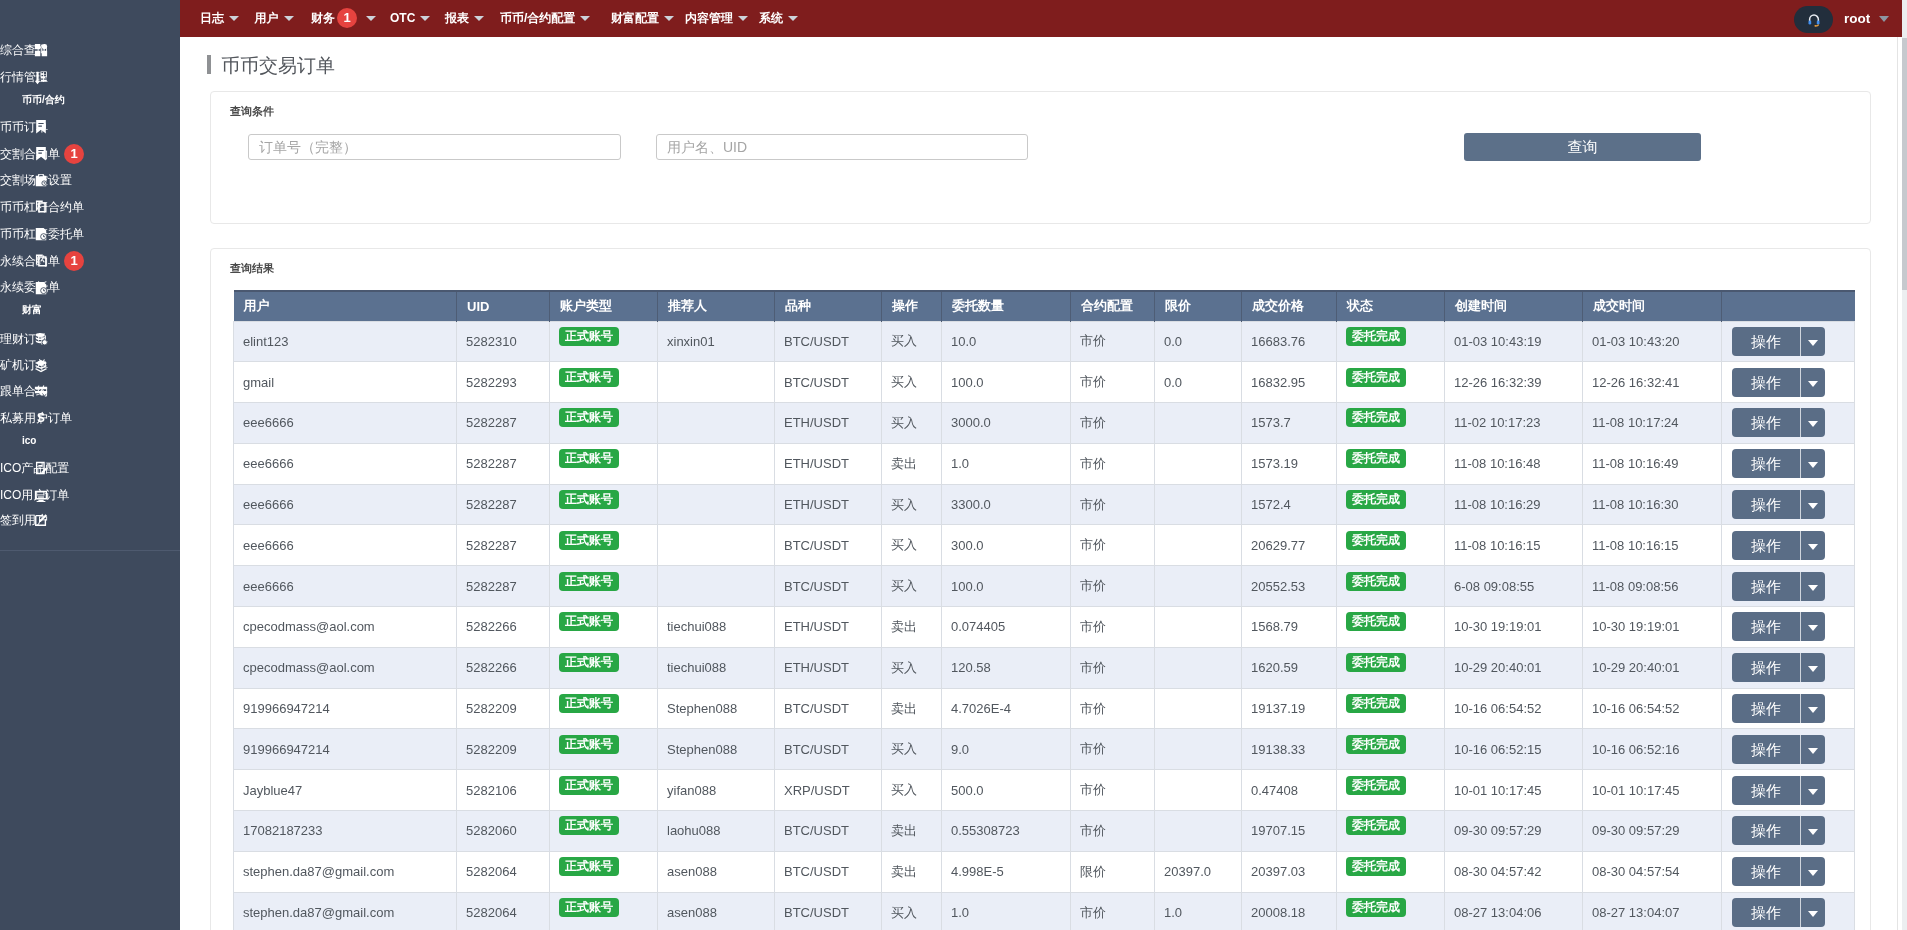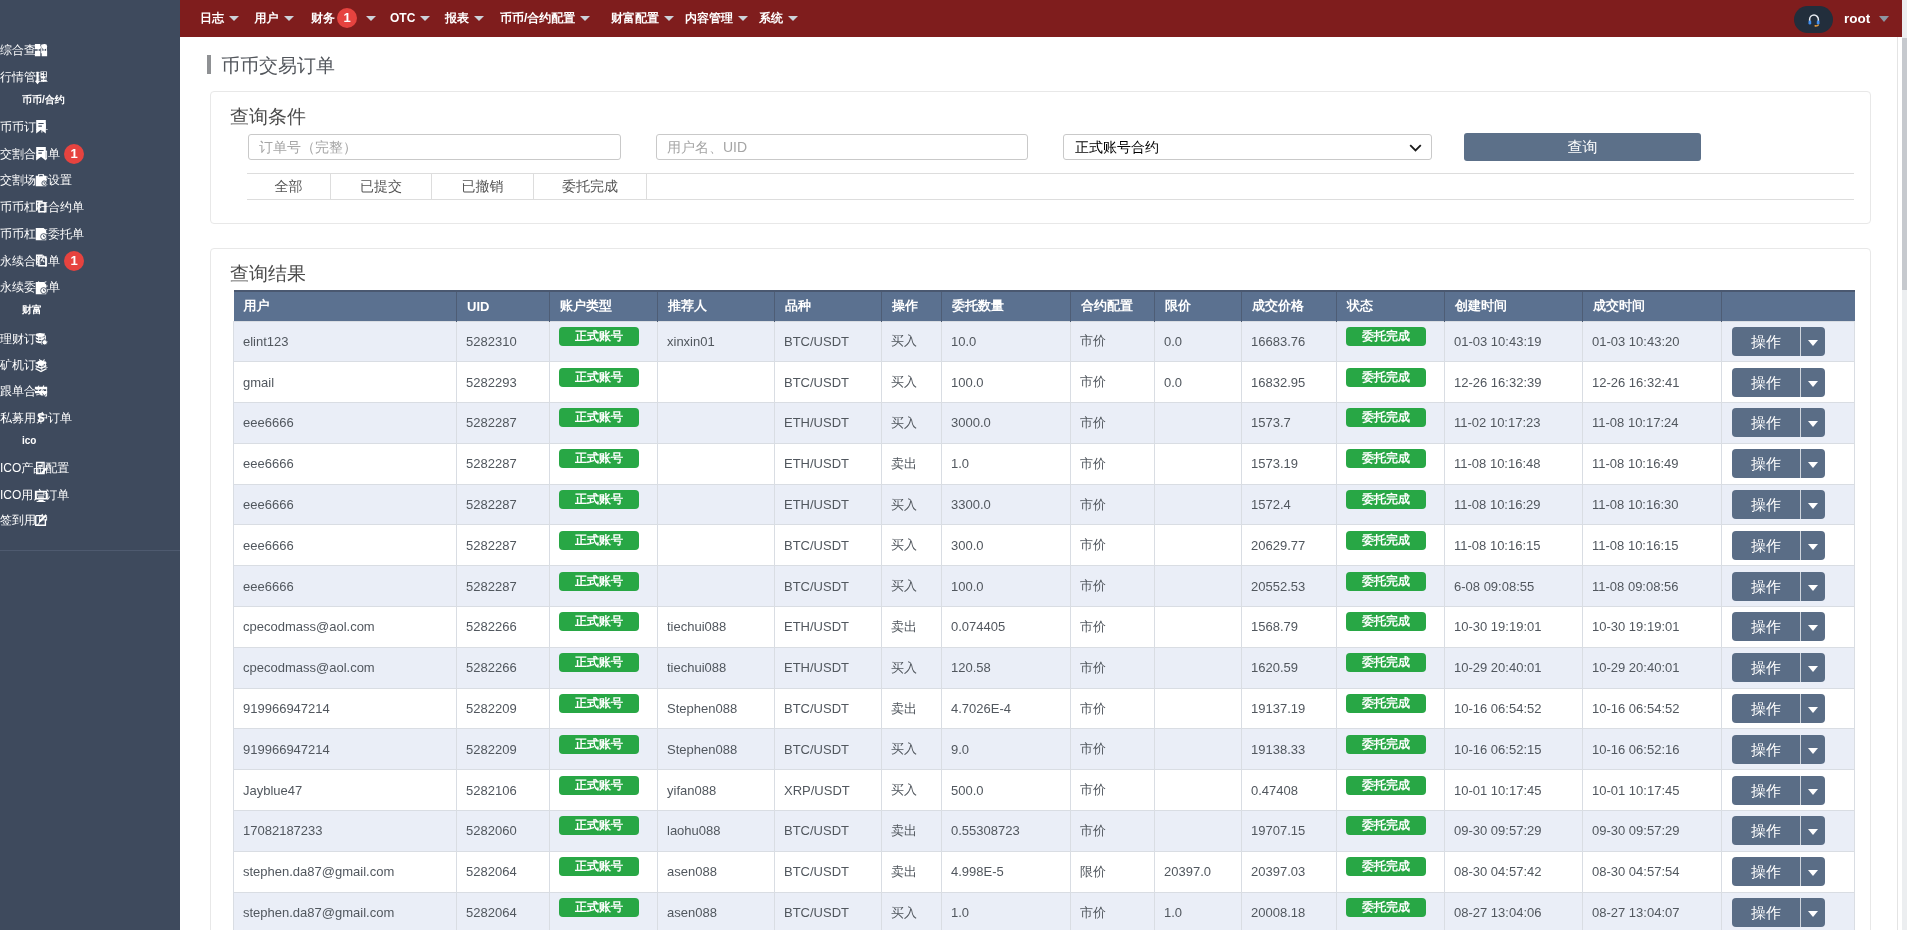--- a/index.html
+++ b/index.html
@@ -18,37 +18,37 @@
 #userpill{position:absolute;left:1614px;top:6px;width:39px;height:27px;border-radius:14px;background:#222e3c;}
 #userpill svg{position:absolute;left:13px;top:7px;}
 #uroot{position:absolute;left:1664px;top:0;height:37px;line-height:37px;color:#fff;font-weight:bold;font-size:13.5px;}
 #uroot i{display:inline-block;width:0;height:0;border-left:5px solid transparent;border-right:5px solid transparent;border-top:6px solid #8d95a1;margin-left:9px;vertical-align:middle;}
 #content{position:absolute;left:180px;top:37px;width:1723px;height:893px;background:#fff;}
 #ptitle{position:absolute;left:41px;top:16px;font-size:19px;color:#51555b;}
 #pbar{position:absolute;left:27px;top:18px;width:4px;height:19px;background:#8f9194;}
 .panel{position:absolute;border:1px solid #e8e8e8;border-radius:4px;background:#fff;}
 #panel1{left:30px;top:54px;width:1661px;height:133px;}
 #panel2{left:30px;top:211px;width:1661px;height:730px;}
-.plabel{position:absolute;left:19px;top:12px;font-size:19px;font-weight:normal;color:#4a4a4a;}
+.plabel{position:absolute;left:19px;top:12px;font-size:11px;font-weight:bold;color:#4a4a4a;}
 .inp{position:absolute;top:42px;height:26px;border:1px solid #c9c9c9;border-radius:3px;font-size:14px;color:#444;padding-left:10px;background:#fff;font-family:"Liberation Sans",sans-serif;}
 .inp::placeholder{color:#a5a5a5;}
 #inp1{left:37px;width:373px;}
 #inp2{left:445px;width:372px;}
 #sel{position:absolute;left:852px;top:42px;width:369px;height:26px;border:1px solid #c9c9c9;border-radius:3px;font-size:14px;color:#000;line-height:24px;padding-left:11px;background:#fff;}
 #sel svg{position:absolute;right:9px;top:9px;}
 #qbtn{position:absolute;left:1253px;top:41px;width:237px;height:28px;background:#5c7089;border-radius:3px;color:#fff;font-size:15px;text-align:center;line-height:28px;}
 #tabs{position:absolute;left:36px;top:81px;width:1607px;height:27px;border-top:1px solid #ddd;border-bottom:1px solid #ddd;display:flex;}
 #tabs div{border-right:1px solid #ddd;height:100%;line-height:25px;text-align:center;font-size:14px;color:#555;}
 #tabs .fill{border-right:none;flex:1;}
 table{position:absolute;left:22px;top:41px;width:1621px;border-collapse:collapse;table-layout:fixed;}
 th{background:#5b7190;color:#fff;font-size:13px;font-weight:bold;text-align:left;height:30px;padding:0 0 0 10px;border-right:1px solid #4e5d75;border-top:2px solid #4a5870;white-space:nowrap;}
 th:last-child{border-right:none;}
 td{height:40.8px;font-size:13px;color:#51575e;padding:0 0 0 9px;border:1px solid #d9dde3;white-space:nowrap;overflow:hidden;}
 tbody tr:nth-child(odd){background:#eaeef7;}
-.bdg{display:inline-block;background:#28a745;color:#fff;font-size:12px;font-weight:bold;border-radius:4px;padding:0 16px;line-height:19px;height:19px;margin-left:0;position:relative;top:-5px;vertical-align:middle;}
+.bdg{display:inline-block;background:#28a745;color:#fff;font-size:12px;font-weight:bold;border-radius:4px;padding:0 6px;line-height:19px;height:19px;margin-left:0;position:relative;top:-5px;vertical-align:middle;}
 .opbtn{display:inline-block;margin-left:1px;height:29px;background:#5a6d86;border-radius:4px;vertical-align:middle;}
 .opmain{display:inline-block;width:69px;text-align:center;color:#fff;font-size:15px;line-height:29px;border-right:1px solid #cfd5dd;vertical-align:top;}
 .opcaret{display:inline-block;width:24px;text-align:center;line-height:29px;vertical-align:top;}
 .opcaret i{display:inline-block;width:0;height:0;border-left:5px solid transparent;border-right:5px solid transparent;border-top:6px solid #fff;}
 #sbar{position:absolute;right:0;top:0;width:5px;height:930px;background:#eceef0;z-index:9;}
 #sline{position:absolute;right:9px;top:37px;width:1px;height:893px;background:#e4e4e4;z-index:9;}
 #sthumb{position:absolute;right:0;top:38px;width:5px;height:252px;background:#c6c9ce;}
 </style></head><body>
 <div id="topbar">
 <div class="nitem" style="left:20px">日志<i class="ncaret"></i></div>
@@ -226,31 +226,21 @@
     </div>
 <div style="position:absolute;left:0;top:550px;width:180px;height:1px;background:#4e5a6f;"></div>
 </div>
 <div id="content">
 <div id="pbar"></div>
     <div id="ptitle">币币交易订单</div>
 <div class="panel" id="panel1">
 <div class="plabel">查询条件</div>
 <input class="inp" id="inp2" placeholder="用户名、UID" style="">
 <input class="inp" id="inp1" placeholder="订单号（完整）" style="">
-<div id="sel">正式账号合约<svg width="13" height="8" viewBox="0 0 13 8">
-          <path d="M1.2 1.2l5.3 5.3 5.3-5.3" stroke="#1a1a1a" stroke-width="1.8" fill="none"></path>
-        </svg></div>
 <div id="qbtn">查询</div>
-<div id="tabs">
-        <div style="width:84px">全部</div>
-        <div style="width:101px">已提交</div>
-        <div style="width:102px">已撤销</div>
-        <div style="width:113px">委托完成</div>
-        <div class="fill"></div>
-      </div>
 </div>
 <div class="panel" id="panel2">
 <div class="plabel">查询结果</div>
 <table>
 <colgroup>
           <col style="width:223px">
           <col style="width:93px">
           <col style="width:108px">
           <col style="width:117px">
           <col style="width:107px">

